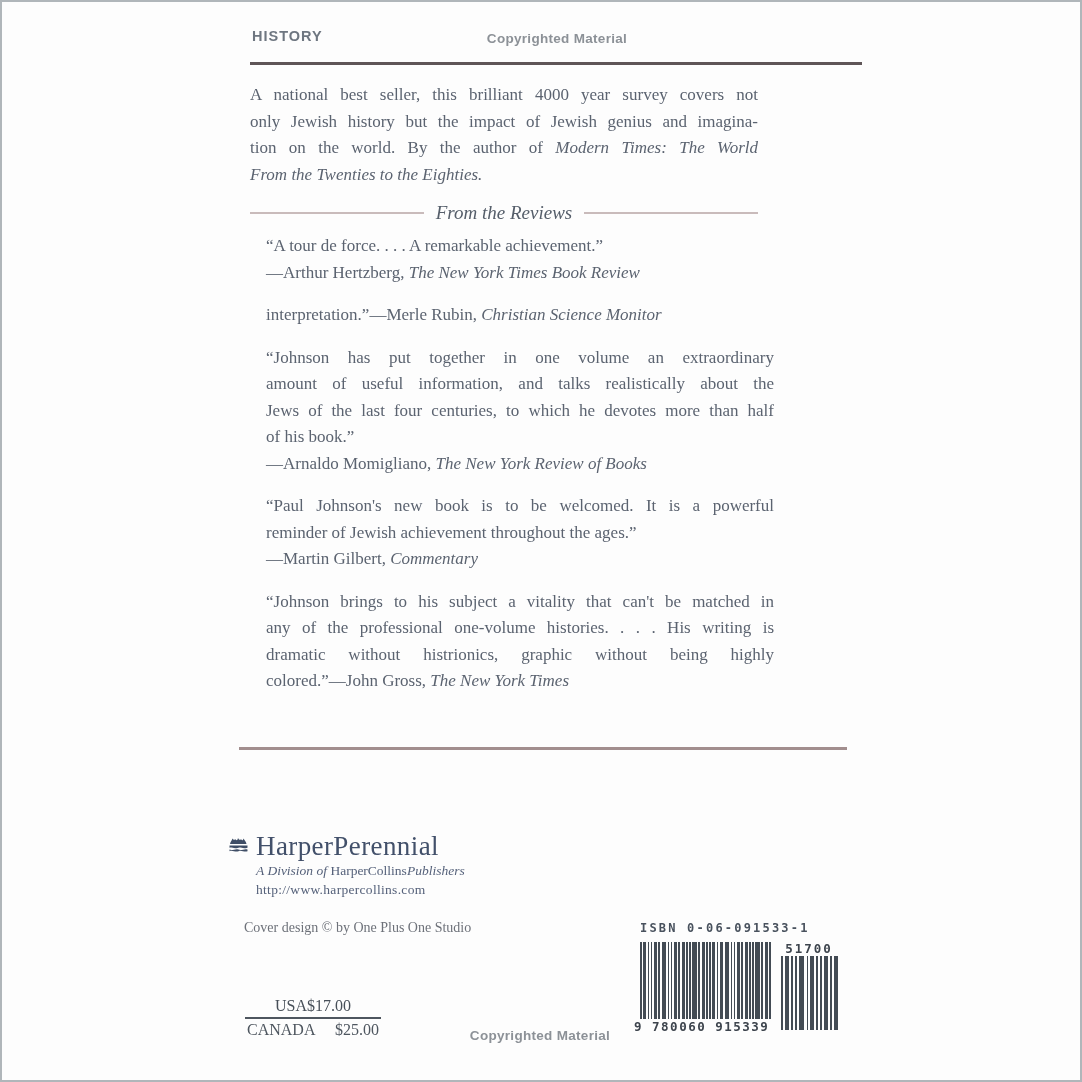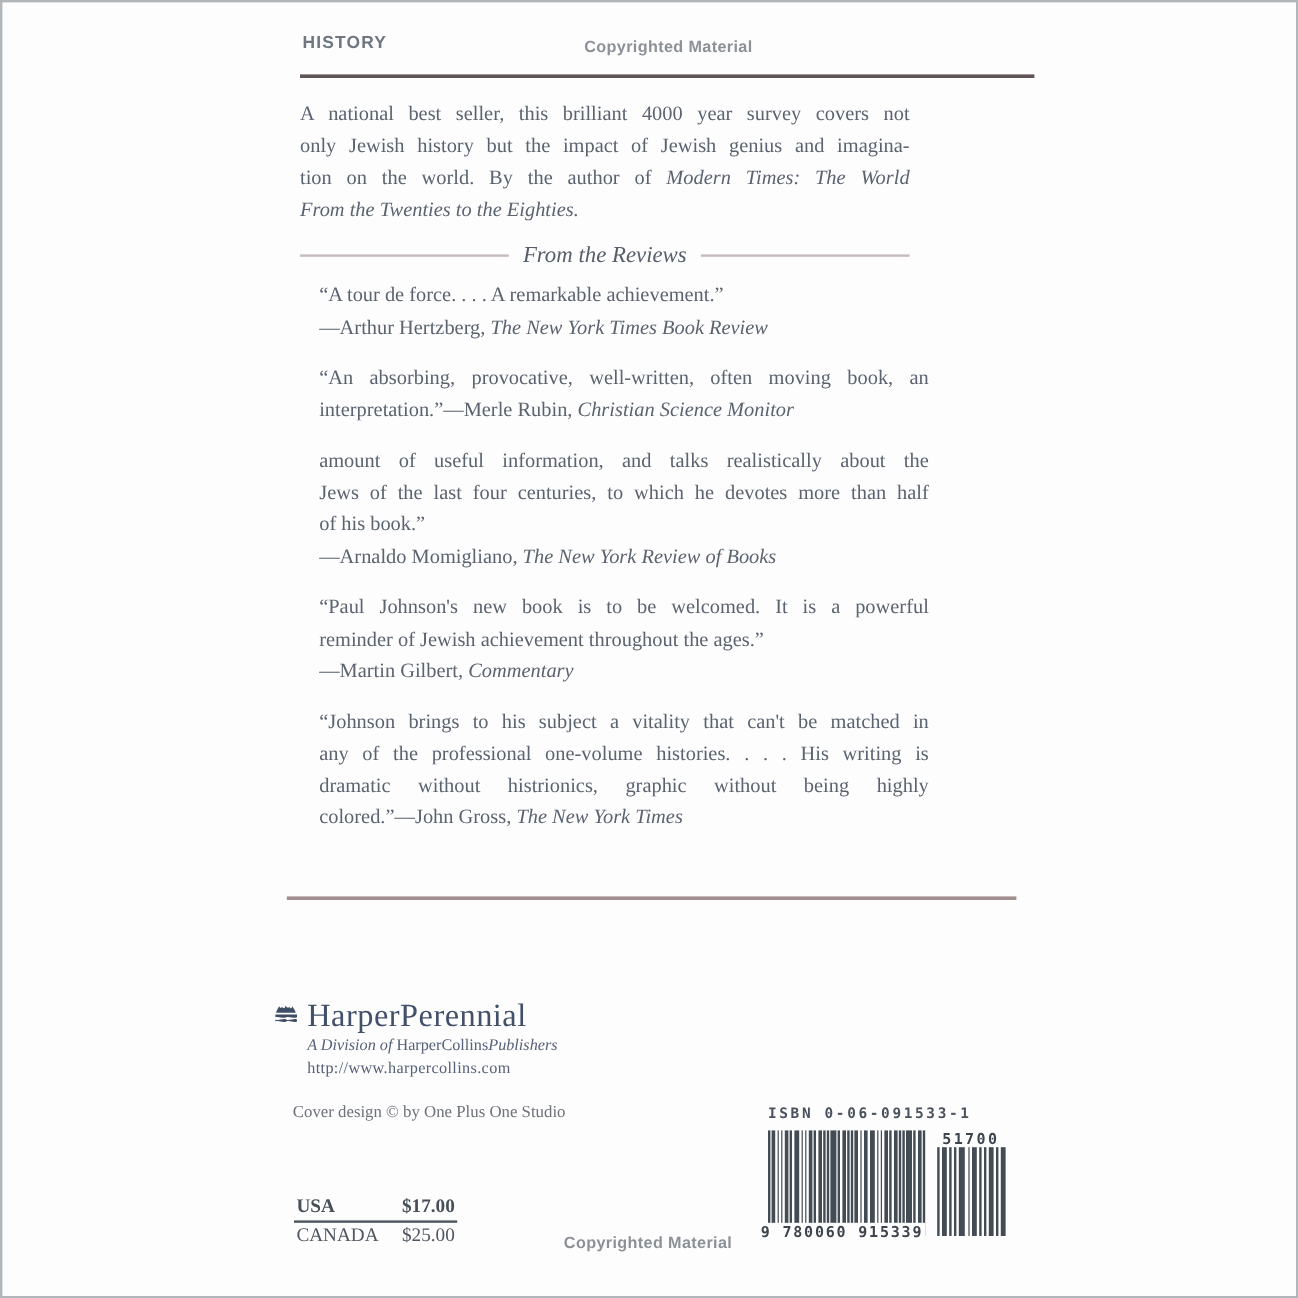--- a/index.html
+++ b/index.html
@@ -47,21 +47,21 @@
     font-family:"DejaVu Sans Mono",monospace;font-size:12.5px;font-weight:700;
     letter-spacing:1.5px;color:#3d444d;white-space:nowrap;}
   .addon{margin-left:9px;position:relative;height:74px;}
   .addon .barcode{height:74px;}
   .addon-digits{position:absolute;top:-15px;left:4px;
     font-family:"DejaVu Sans Mono",monospace;font-size:12.5px;font-weight:700;
     letter-spacing:2px;color:#3d444d;}
   
   .prices{width:136px;font-size:16px;color:#4e565f;}
   .price-row{display:flex;justify-content:space-between;padding:2px 2px;}
-  .price-row.bold{font-weight:700;color:#474f58;border-bottom:2px solid #4e565f;}
+  .price-row.bold{font-weight:400;color:#474f58;border-bottom:2px solid #4e565f;justify-content:center;}
 </style>
 </head>
 <body>
 
 <div id="canvas" style="--ink: #5b6370; --rule-top: #5f5557; --rule-soft: #c9bbbb; --rule-bottom: #a28e8e; --logo-ink: #42506a; --bar: #434b54;">
 
   <div class="abs history" style="left:250px;top:26px;">HISTORY</div>
   <div class="abs copy-note" style="left:430px;top:29px;width:250px;">Copyrighted Material</div>
   <div class="abs top-rule" style="left:248px;top:60px;width:612px;"></div>
 
@@ -80,27 +80,27 @@
 
   <div id="reviews" class="abs bodytext" style="left:248px;top:231px;margin-left:16px;">
       <div class="review">
         <div class="line"><span>“A tour de force. . . . A remarkable achievement.”</span></div>
         <div class="line split">
           <span></span>
           <span><span>—Arthur Hertzberg, </span><span class="it">The New York Times Book Review</span></span>
         </div>
       </div>
       <div class="review">
-        <div class="line just"><span>“An absorbing, provocative, well-written, often moving book, an</span></div>
         <div class="line split">
           <span><span>interpretation.”</span></span>
           <span><span>—Merle Rubin, </span><span class="it">Christian Science Monitor</span></span>
         </div>
       </div>
       <div class="review">
+        <div class="line just"><span>“Johnson has put together in one volume an extraordinary</span></div>
         <div class="line just"><span>amount of useful information, and talks realistically about the</span></div>
         <div class="line just"><span>Jews of the last four centuries, to which he devotes more than half</span></div>
         <div class="line"><span>of his book.”</span></div>
         <div class="line split">
           <span></span>
           <span><span>—Arnaldo Momigliano, </span><span class="it">The New York Review of Books</span></span>
         </div>
       </div>
       <div class="review">
         <div class="line just"><span>“Paul Johnson's new book is to be welcomed. It is a powerful</span></div>

